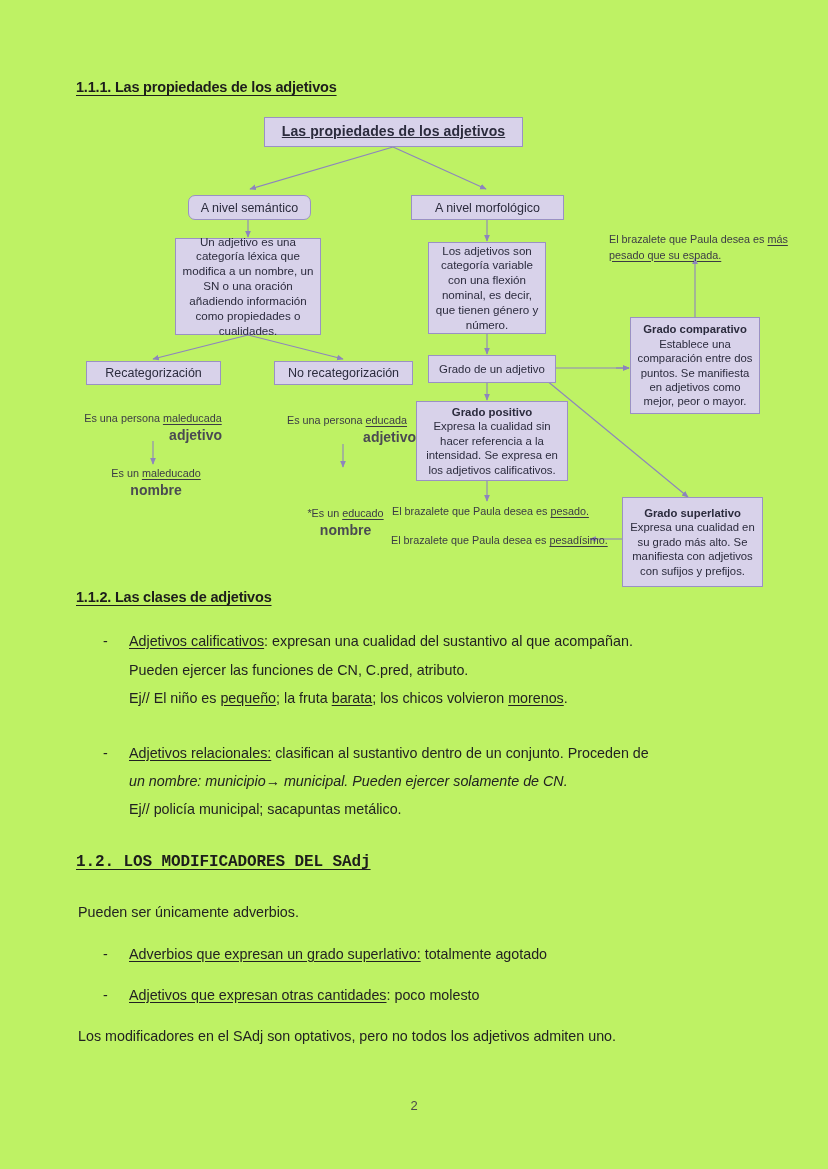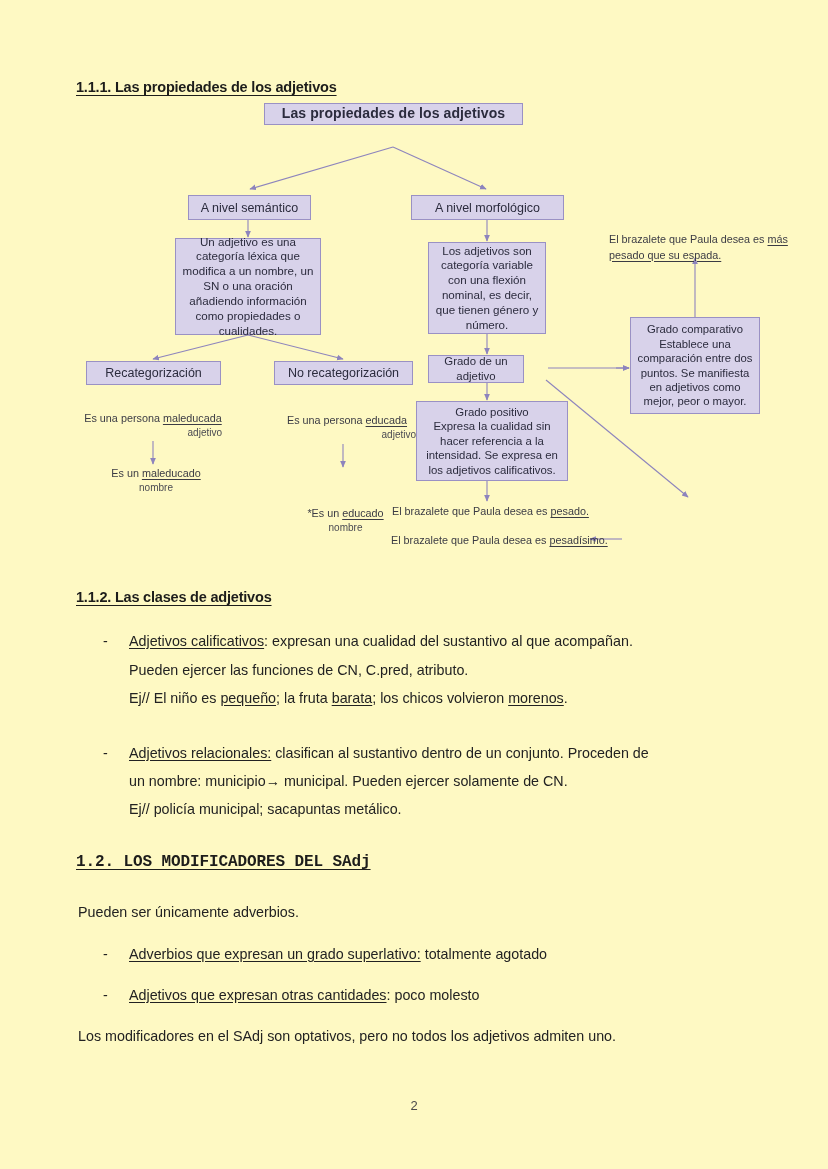--- a/index.html
+++ b/index.html
@@ -8,21 +8,21 @@
     background: #ffffff;
   }
   body {
     font-family: "Liberation Sans", sans-serif;
     color: #231f20;
   }
   #page {
     position: relative;
     width: 828px;
     height: 1169px;
-    background: #fef9c3;
+    background: #bef264;
     overflow: hidden;
   }
 
   
   .h-sub {
     position: absolute;
     font-size: 14.5px;
     font-weight: bold;
     letter-spacing: -0.2px;
     color: #1d1d1b;
@@ -76,42 +76,43 @@
     border: 1px solid #9a91c4;
     color: #2b2b3d;
     display: flex;
     align-items: center;
     justify-content: center;
     text-align: center;
     line-height: 1.28;
     padding: 4px 6px;
   }
   .node .inner { width: 100%; }
-  .node .ttl { font-weight: normal; display: block; }
+  .node .ttl { font-weight: bold; display: block; }
   .node.title-node {
     font-weight: bold;
     font-size: 14px;
     letter-spacing: 0.1px;
   }
   .node.lvl2 { font-size: 12.5px; }
   .node.para-node { font-size: 11.6px; }
   .node.grade-node { font-size: 11.4px; }
   .node.side-node { font-size: 11.3px; }
 
   .ex {
     position: absolute;
     font-size: 10.8px;
     color: #3b3b44;
     line-height: 1.35;
   }
   .ex.center { text-align: center; }
   .ex .small {
     display: block;
-    font-size: 10px;
+    font-size: 14px;
     color: #4a4a52;
+    font-weight: bold;
   }
   .ex .small.ind { text-align: right; padding-right: 6px; }
   .ex .small.ind2 { text-align: center; }
   svg.conn {
     position: absolute;
     left: 0;
     top: 0;
     width: 828px;
     height: 600px;
     overflow: visible;
@@ -157,25 +158,25 @@
         <path d="M487,481 L487,501"></path>
 
         <path d="M695,317 L695,258"></path>
 
         <path d="M616,368 L629,368"></path>
 
         <path d="M622,539 L590,539"></path>
       </g>
     </svg>
 
-    <div class="node title-node" style="left:264px; top:103px; width:259px; height:22px;">
+    <div class="node title-node" style="left:264px; top:117px; width:259px; height:30px;text-decoration:underline;">
       <span class="inner">Las propiedades de los adjetivos</span>
     </div>
 
-    <div class="node lvl2" style="left:188px; top:195px; width:123px; height:25px;">
+    <div class="node lvl2" style="left:188px; top:195px; width:123px; height:25px;border-radius:7px;">
       <span class="inner">A nivel semántico</span>
     </div>
 
     <div class="node lvl2" style="left:411px; top:195px; width:153px; height:25px;">
       <span class="inner">A nivel morfológico</span>
     </div>
 
     <div class="node para-node" style="left:175px; top:238px; width:146px; height:97px;">
       <span class="inner">Un adjetivo es una categoría léxica que modifica a un nombre, un SN o una oración añadiendo información como propiedades o cualidades.</span>
     </div>
@@ -212,38 +213,44 @@
     <div class="ex center" style="left:272px; top:413px; width:150px;">
       <span>Es una persona </span><span class="u">educada</span>
       <span class="small ind">adjetivo</span>
     </div>
 
     <div class="ex center" style="left:278px; top:469px; width:135px;margin-top:37px;">
       <span>*Es un </span><span class="u">educado</span>
       <span class="small ind2">nombre</span>
     </div>
 
-    <div class="node grade-node" style="left:428px; top:355px; width:96px; height:28px;">
+    <div class="node grade-node" style="left:428px; top:355px; width:128px; height:28px;">
       <span class="inner">Grado de un adjetivo</span>
     </div>
 
     <div class="node grade-node" style="left:416px; top:401px; width:152px; height:80px;">
       <span class="inner">
         <span class="ttl">Grado positivo</span>
         <span>Expresa la cualidad sin hacer referencia a la intensidad. Se expresa en los adjetivos calificativos.</span>
       </span>
     </div>
 
     <div class="node side-node" style="left:630px; top:317px; width:130px; height:97px;">
       <span class="inner">
         <span class="ttl">Grado comparativo</span>
         <span>Establece una comparación entre dos puntos. Se manifiesta en adjetivos como mejor, peor o mayor.</span>
       </span>
     </div>
 
+    <div class="node side-node" style="left:622px; top:497px; width:141px; height:90px;">
+      <span class="inner">
+        <span class="ttl">Grado superlativo</span>
+        <span>Expresa una cualidad en su grado más alto. Se manifiesta con adjetivos con sufijos y prefijos.</span>
+      </span>
+    </div>
 
     <div class="ex" style="left:609px; top:232px; width:200px; line-height:1.45;">
       <span>El brazalete que Paula desea es </span><span class="u">más pesado que su espada.</span>
     </div>
 
     <div class="ex" style="left:392px; top:504px;">
       <span>El brazalete que Paula desea es </span><span class="u">pesado.</span>
     </div>
 
     <div class="ex" style="left:371px; top:533px;padding-left:20px;">
@@ -259,21 +266,21 @@
     <span class="u">Adjetivos calificativos</span><span>: expresan una cualidad del sustantivo al que acompañan.</span>
   </div>
   <div class="para" style="left:129px; top:684px; width:640px;">
     <span>Ej// El niño es </span><span class="u">pequeño</span><span>; la fruta </span><span class="u">barata</span><span>; los chicos volvieron </span><span class="u">morenos</span><span>.</span>
   </div>
 
   <div class="bullet-dash" style="left:103px; top:739px;">-</div>
   <div class="para just" style="left:129px; top:739px; width:640px;">
     <span class="u">Adjetivos relacionales:</span><span> clasifican al sustantivo dentro de un conjunto. Proceden de</span>
   </div>
-  <div class="para" style="left:129px; top:767px; width:640px;">un nombre: municipio→ municipal. Pueden ejercer solamente de CN.</div>
+  <div class="para" style="left:129px; top:767px; width:640px;font-style:italic;">un nombre: municipio→ municipal. Pueden ejercer solamente de CN.</div>
   <div class="para" style="left:129px; top:795px; width:640px;">Ej// policía municipal; sacapuntas metálico.</div>
 
   <div class="h-main" style="left:76px; top:853px;font-family:Liberation Mono, monospace;">1.2. LOS MODIFICADORES DEL SAdj</div>
 
   <div class="para" style="left:78px; top:898px; width:680px;">Pueden ser únicamente adverbios.</div>
 
   <div class="bullet-dash" style="left:103px; top:940px;">-</div>
   <div class="para" style="left:129px; top:940px; width:640px;">
     <span class="u">Adverbios que expresan un grado superlativo:</span><span> totalmente agotado</span>
   </div>

